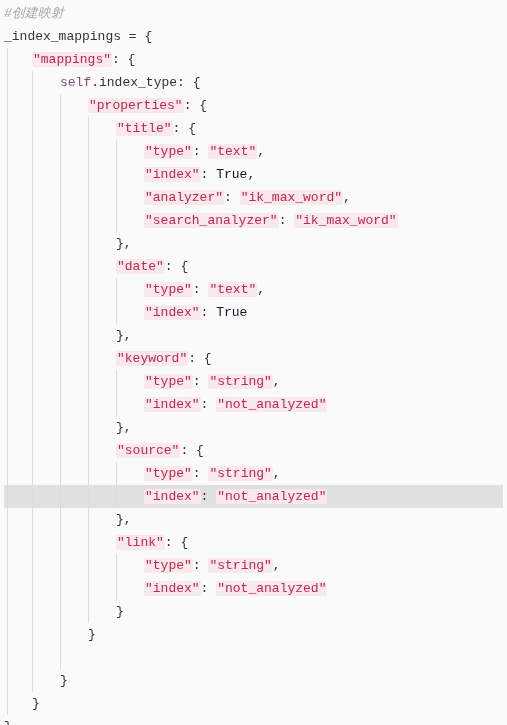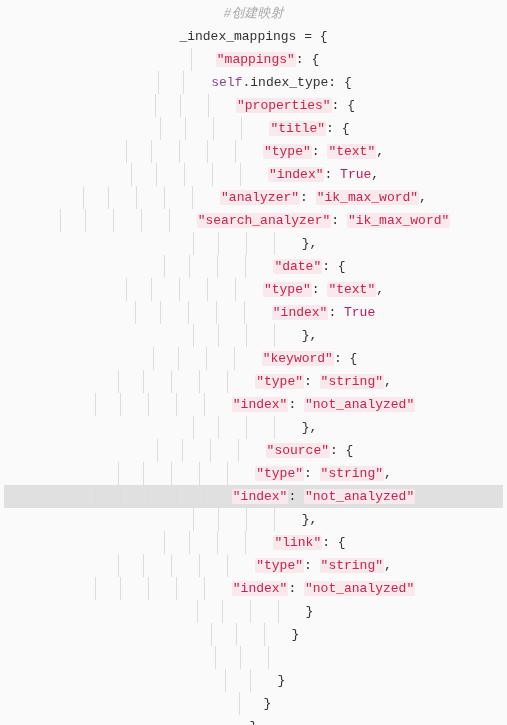--- a/index.html
+++ b/index.html
@@ -12,34 +12,33 @@
     color: #333;
     width: 507px;
   }
   .code-block {
     padding: 2px 4px;
     position: relative;
   }
   .line {
     white-space: pre;
     position: relative;
-    text-align: center;
   }
   .line.highlighted {
     background: #e0e0e0;
   }
   .comment { color: #a8a8a8; font-style: italic; }
   .self { color: #8b4789; margin-top: 36px; }
   .string {
     color: #c7254e;
     background: #f9e8ec;
     border-radius: 2px;
     padding: 0 1px;
   }
-  .boolean { color: #be185d; }
+  .boolean { color: #0f172a; }
   .punct { color: #333; }
   .guide {
     display: inline-block;
     border-left: 1px solid #ddd;
     width: 28px;
     height: 23px;
     vertical-align: top;
     box-sizing: border-box;
   }
   .guide.first { margin-left: 3px; width: 25px; }

